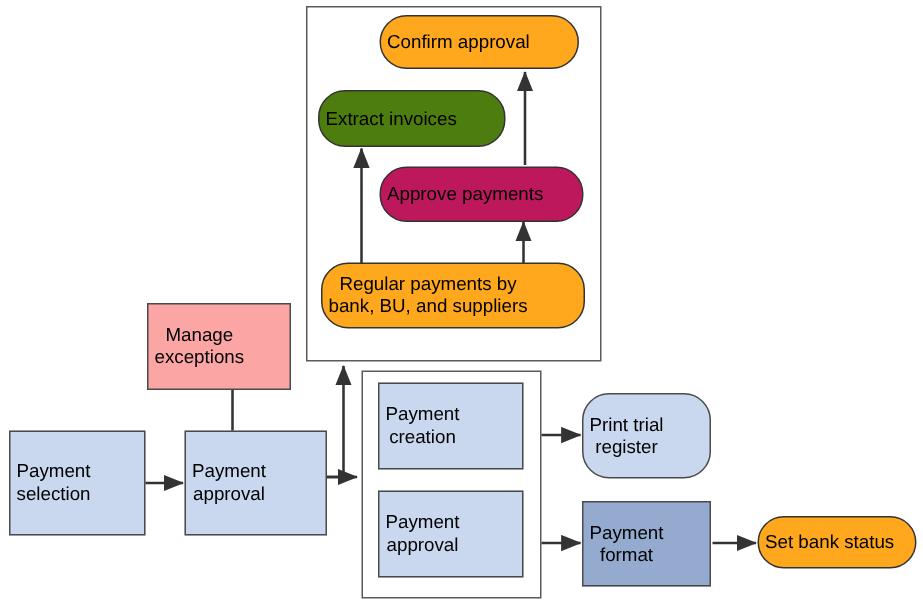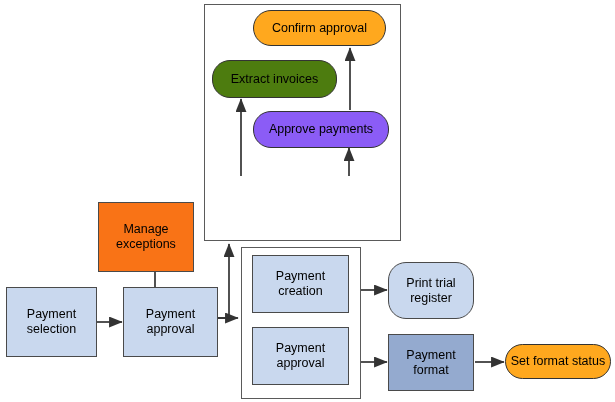--- a/index.html
+++ b/index.html
@@ -19,21 +19,21 @@
     position: absolute;
     left: 0; top: 0;
     width: 615px;
     height: 402px;
   }
   .node {
     position: absolute;
     box-sizing: border-box;
     display: flex;
     align-items: center;
-    justify-content: center;
+    justify-content: flex-start;
     text-align: center;
     color: #000000;
     font-size: 12.5px;
     line-height: 15px;
     border: 1.4px solid #4a4a4a;
     z-index: 3;
     user-select: none;
   }
   .node .lbl {
     display: block;
@@ -104,26 +104,30 @@
   </svg>
 
   <div class="node rounded" style="left:253px; top:10px; width:133px; height:36px; background:#FFA81E;">
     <span class="lbl">Confirm approval</span>
   </div>
 
   <div class="node rounded" style="left:212px; top:60px; width:125px; height:38px; background:#4d7c0f;">
     <span class="lbl">Extract invoices</span>
   </div>
 
-  <div class="node rounded" style="left:253px; top:111px; width:136px; height:37px; background:#8b5cf6;">
+  <div class="node rounded" style="left:253px; top:111px; width:136px; height:37px; background:#be185d;">
     <span class="lbl">Approve payments</span>
   </div>
 
+  <div class="node rounded" style="left:214px; top:175px; width:176px; height:44px; background:#FFA81E;">
+    <span class="lbl">Regular payments by
+bank, BU, and suppliers</span>
+  </div>
 
-  <div class="node" style="left:98px; top:202px; width:96px; height:70px; background:#f97316;">
+  <div class="node" style="left:98px; top:202px; width:96px; height:58px; background:#fca5a5;">
     <span class="lbl">Manage
 exceptions</span>
   </div>
 
   <div class="node" style="left:6px; top:287px; width:91px; height:70px; background:#C9D8EE;">
     <span class="lbl">Payment
 selection</span>
   </div>
 
   <div class="node" style="left:123px; top:287px; width:95px; height:70px; background:#C9D8EE;">
@@ -145,16 +149,16 @@
     <span class="lbl">Print trial
 register</span>
   </div>
 
   <div class="node" style="left:388px; top:334px; width:86px; height:57px; background:#94AACF;">
     <span class="lbl">Payment
 format</span>
   </div>
 
   <div class="node rounded" style="left:505px; top:344px; width:106px; height:35px; background:#FFA81E;">
-    <span class="lbl">Set format status</span>
+    <span class="lbl">Set bank status</span>
   </div>
 
 </div>
 
 </body></html>

